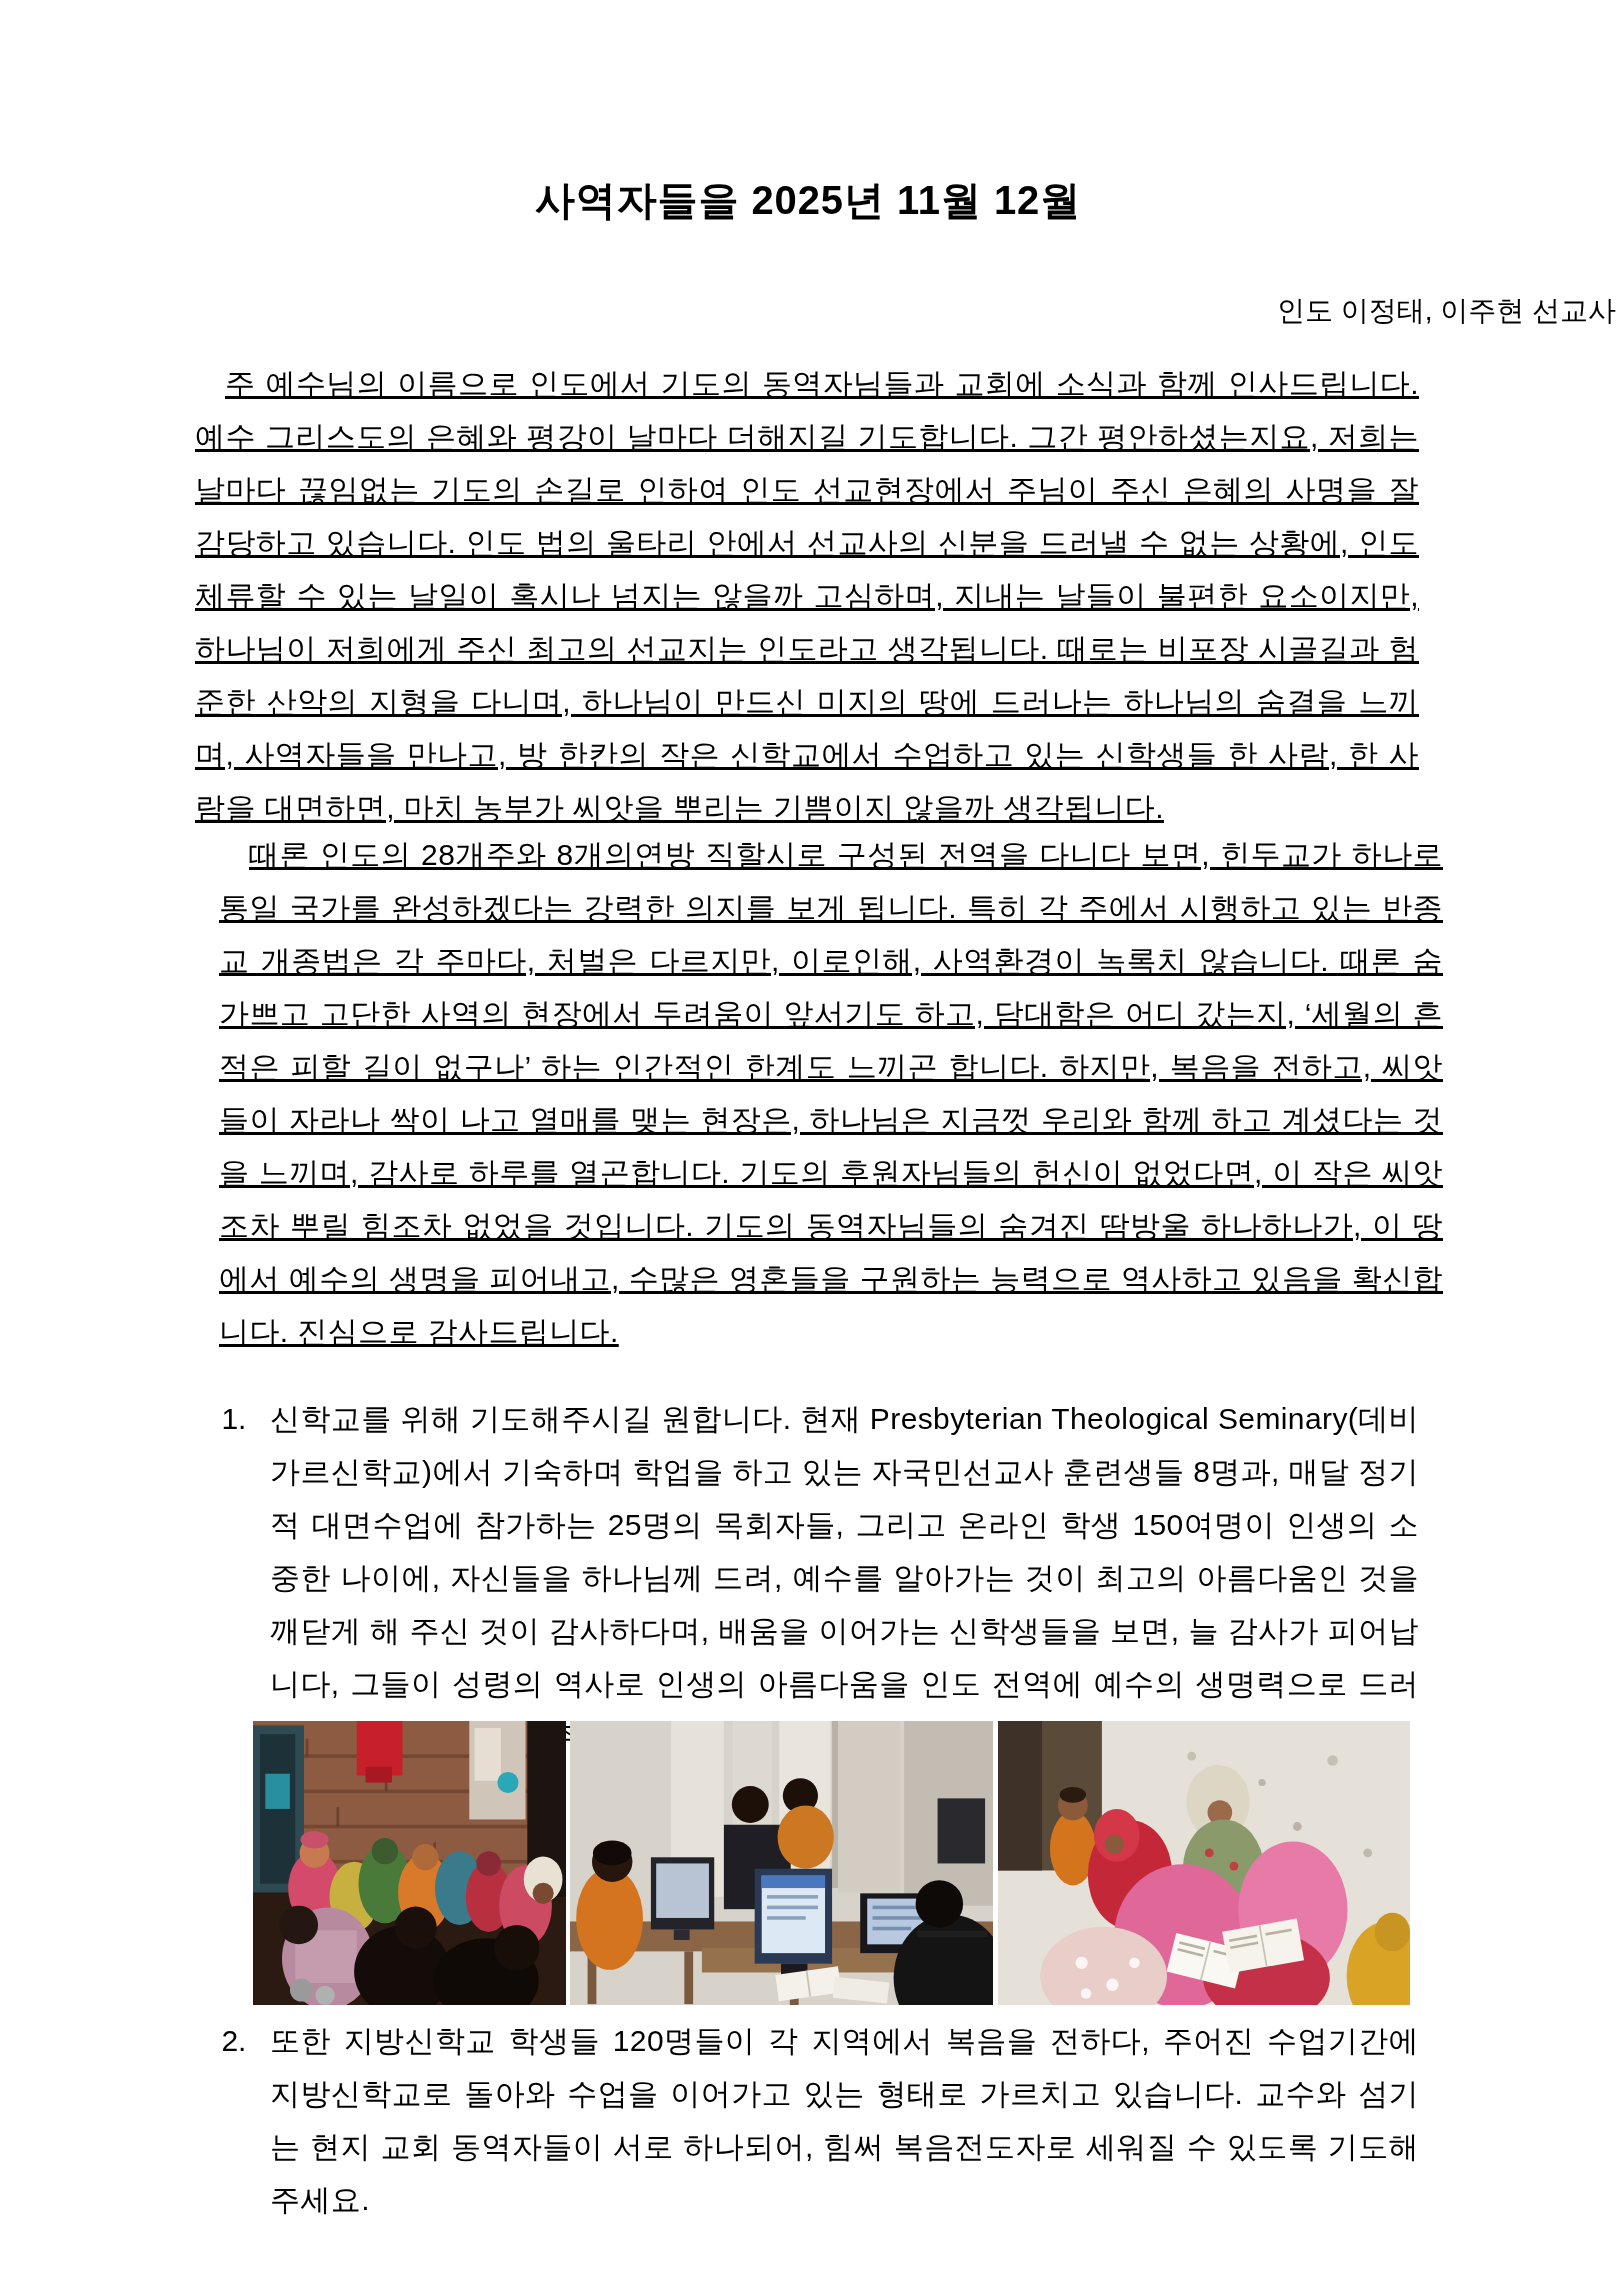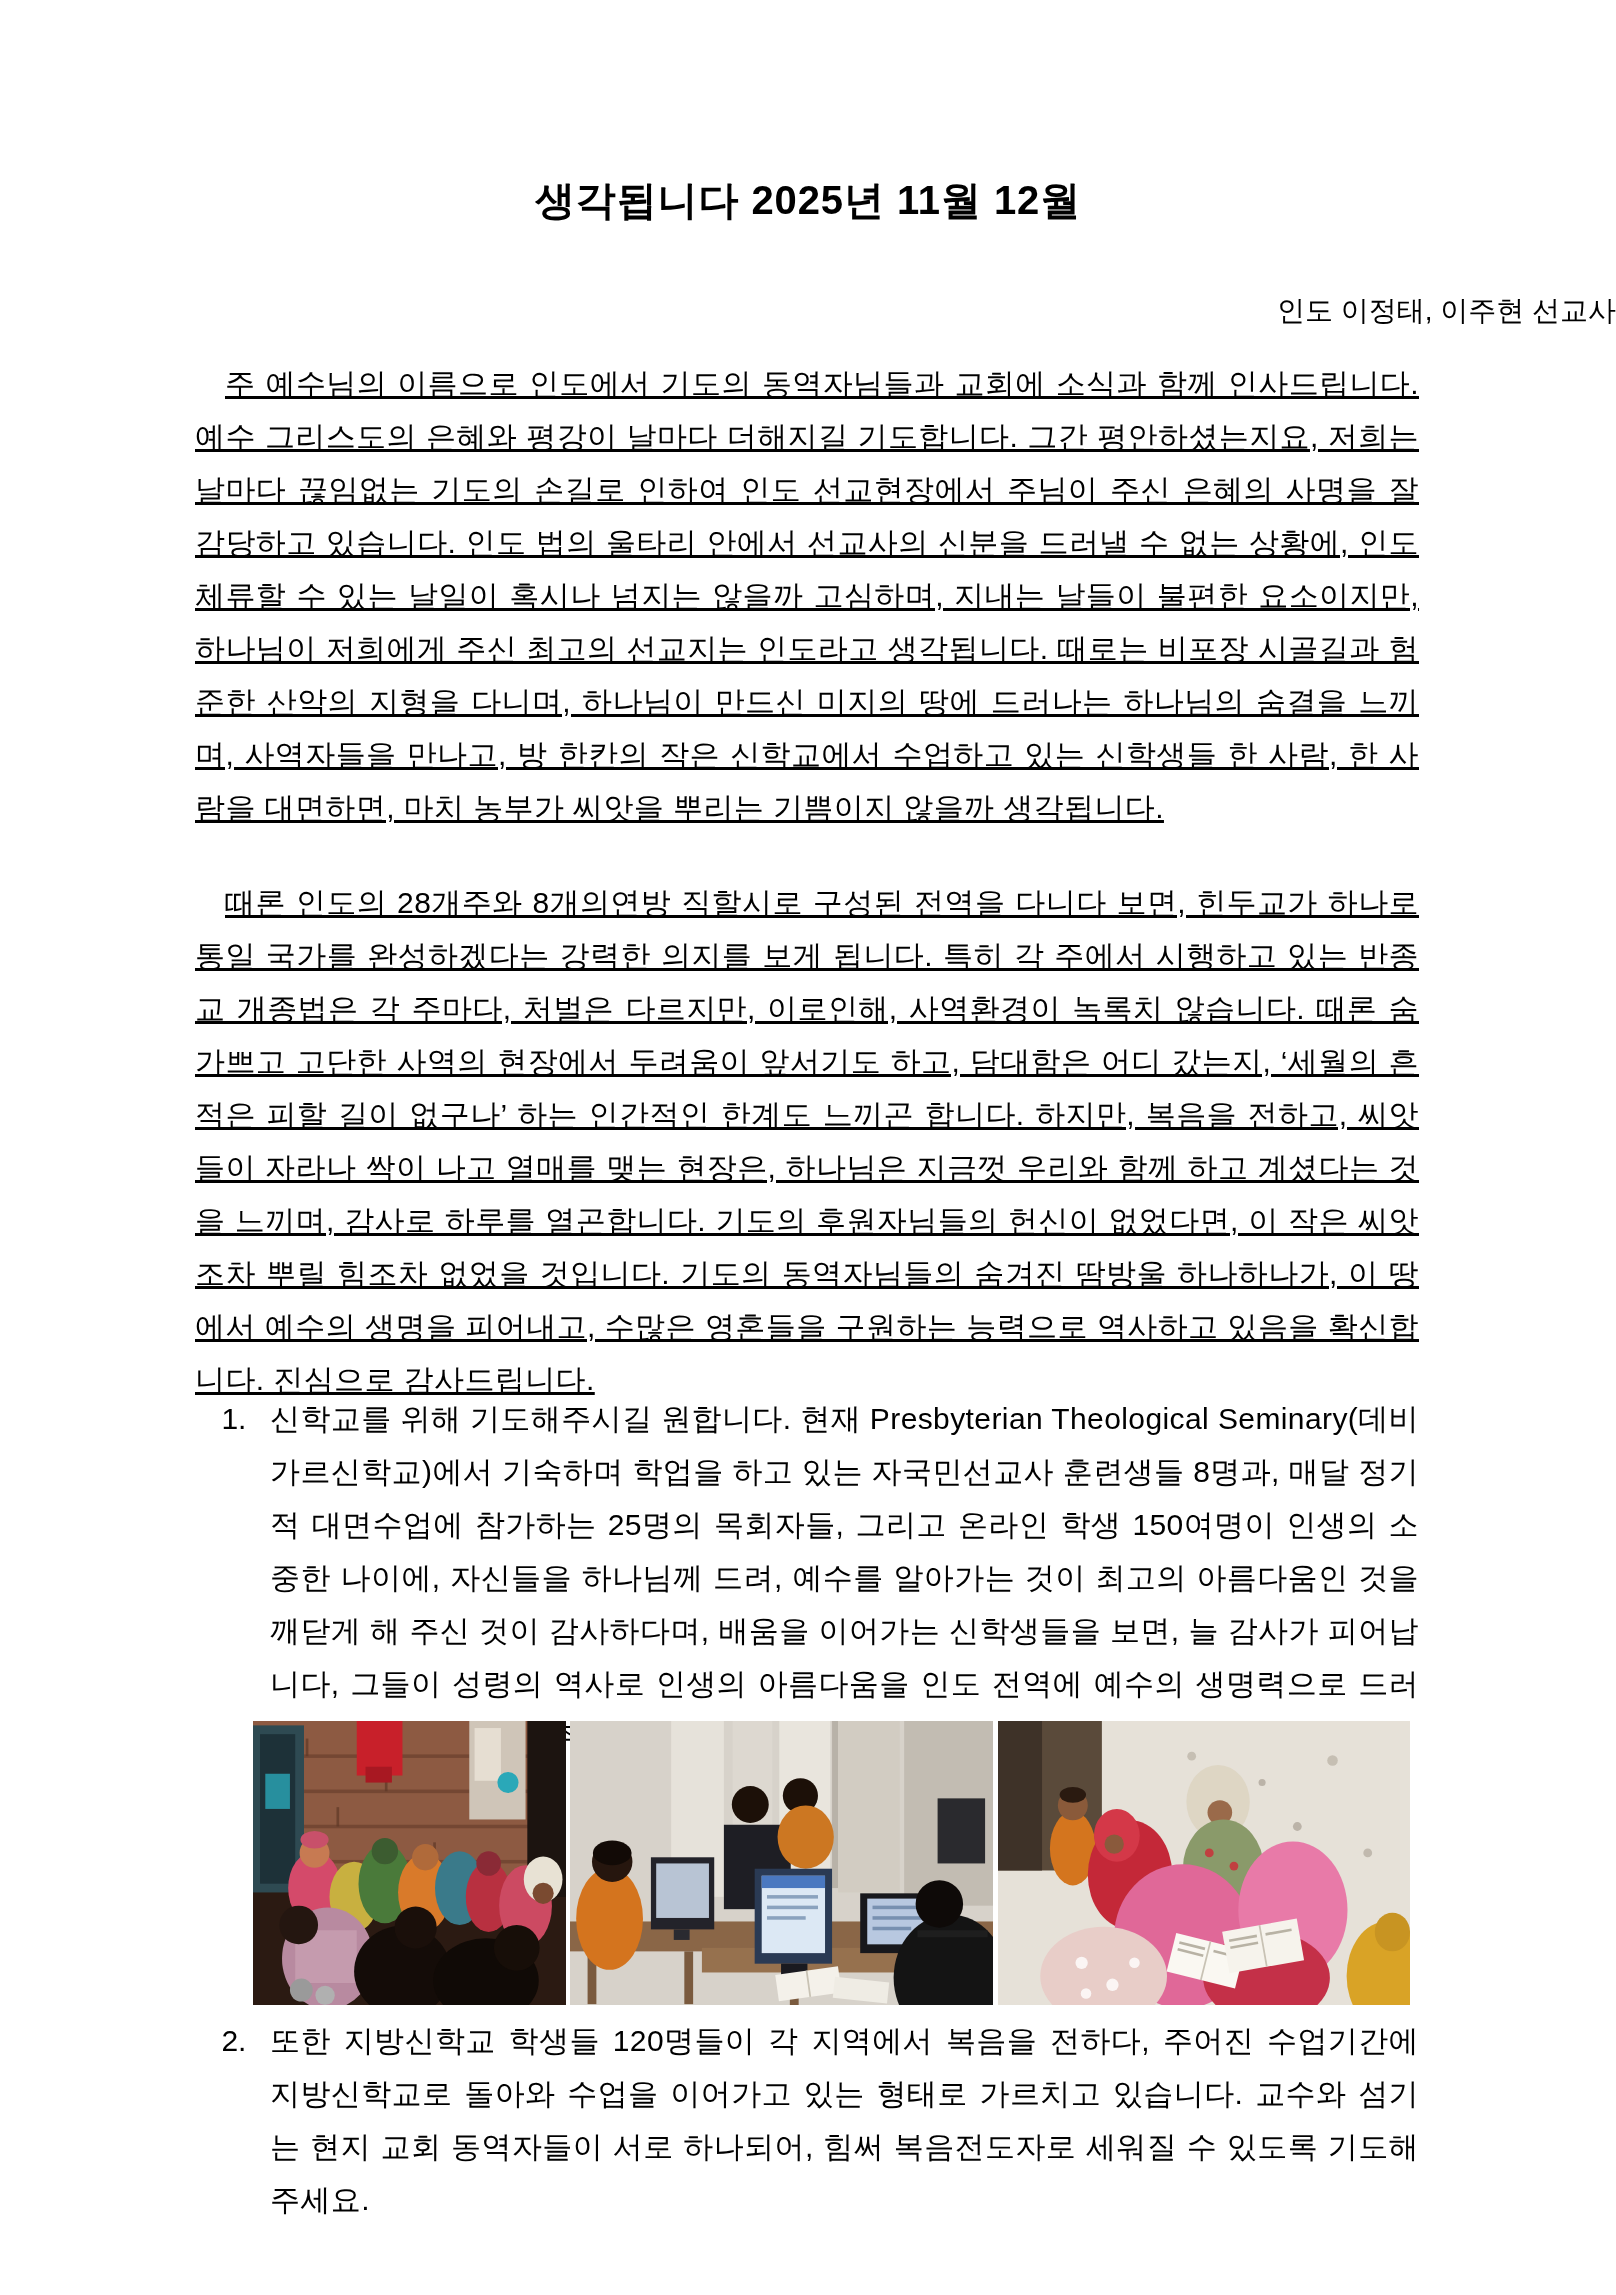--- a/index.html
+++ b/index.html
@@ -42,21 +42,21 @@
     left: 195px;
     width: 1224px;
     font-size: 30px;
     line-height: 53px;
     text-align: justify;
     word-break: normal;
     letter-spacing: 0.4px;
     text-decoration: underline;
   }
   .para-1 { top: 357px; text-indent: 30px; }
-  .para-2 { top: 876px; text-indent: 30px; }
+  .para-2 { top: 828px; text-indent: 30px; margin-left: 24px; }
   .list-item {
     position: absolute;
     left: 195px;
     width: 1224px;
     display: flex;
     align-items: flex-start;
   }
   .item-1 { top: 1392px; }
   .item-2 { top: 2014px; }
   .list-num {
@@ -91,21 +91,21 @@
   .photo-1 { width: 313px; }
   .photo-2 { width: 423px; }
   .photo-3 { width: 412px; }
   .photo svg { width: 100%; height: 100%; display: block; }
 </style>
 </head>
 <body>
 
 <div class="page">
 
-  <div class="doc-title">생각됩니다 2025년 11월 12월</div>
+  <div class="doc-title">사역자들을 2025년 11월 12월</div>
 
   <div class="doc-subtitle">인도 이정태, 이주현 선교사</div>
 
   <div class="body-text para-1">주 예수님의 이름으로 인도에서 기도의 동역자님들과 교회에 소식과 함께 인사드립니다. 예수 그리스도의 은혜와 평강이 날마다 더해지길 기도합니다. 그간 평안하셨는지요, 저희는 날마다 끊임없는 기도의 손길로 인하여 인도 선교현장에서 주님이 주신 은혜의 사명을 잘 감당하고 있습니다. 인도 법의 울타리 안에서 선교사의 신분을 드러낼 수 없는 상황에, 인도 체류할 수 있는 날일이 혹시나 넘지는 않을까 고심하며, 지내는 날들이 불편한 요소이지만, 하나님이 저희에게 주신 최고의 선교지는 인도라고 생각됩니다. 때로는 비포장 시골길과 험준한 산악의 지형을 다니며, 하나님이 만드신 미지의 땅에 드러나는 하나님의 숨결을 느끼며, 사역자들을 만나고, 방 한칸의 작은 신학교에서 수업하고 있는 신학생들 한 사람, 한 사람을 대면하면, 마치 농부가 씨앗을 뿌리는 기쁨이지 않을까 생각됩니다.</div>
 
   <div class="body-text para-2">때론 인도의 28개주와 8개의연방 직할시로 구성된 전역을 다니다 보면, 힌두교가 하나로 통일 국가를 완성하겠다는 강력한 의지를 보게 됩니다. 특히 각 주에서 시행하고 있는 반종교 개종법은 각 주마다, 처벌은 다르지만, 이로인해, 사역환경이 녹록치 않습니다. 때론 숨가쁘고 고단한 사역의 현장에서 두려움이 앞서기도 하고, 담대함은 어디 갔는지, ‘세월의 흔적은 피할 길이 없구나’ 하는 인간적인 한계도 느끼곤 합니다. 하지만, 복음을 전하고, 씨앗들이 자라나 싹이 나고 열매를 맺는 현장은, 하나님은 지금껏 우리와 함께 하고 계셨다는 것을 느끼며, 감사로 하루를 열곤합니다. 기도의 후원자님들의 헌신이 없었다면, 이 작은 씨앗조차 뿌릴 힘조차 없었을 것입니다. 기도의 동역자님들의 숨겨진 땀방울 하나하나가, 이 땅에서 예수의 생명을 피어내고, 수많은 영혼들을 구원하는 능력으로 역사하고 있음을 확신합니다. 진심으로 감사드립니다.</div>
 
   <div class="list-item item-1">
     <span class="list-num">1.</span>
     <div class="list-text">신학교를 위해 기도해주시길 원합니다. 현재 Presbyterian Theological Seminary(데비가르신학교)에서 기숙하며 학업을 하고 있는 자국민선교사 훈련생들 8명과, 매달 정기적 대면수업에 참가하는 25명의 목회자들, 그리고 온라인 학생 150여명이 인생의 소중한 나이에, 자신들을 하나님께 드려, 예수를 알아가는 것이 최고의 아름다움인 것을 깨닫게 해 주신 것이 감사하다며, 배움을 이어가는 신학생들을 보면, 늘 감사가 피어납니다, 그들이 성령의 역사로 인생의 아름다움을 인도 전역에 예수의 생명력으로 드러날 수 있도록, 기도해주세요.</div>

